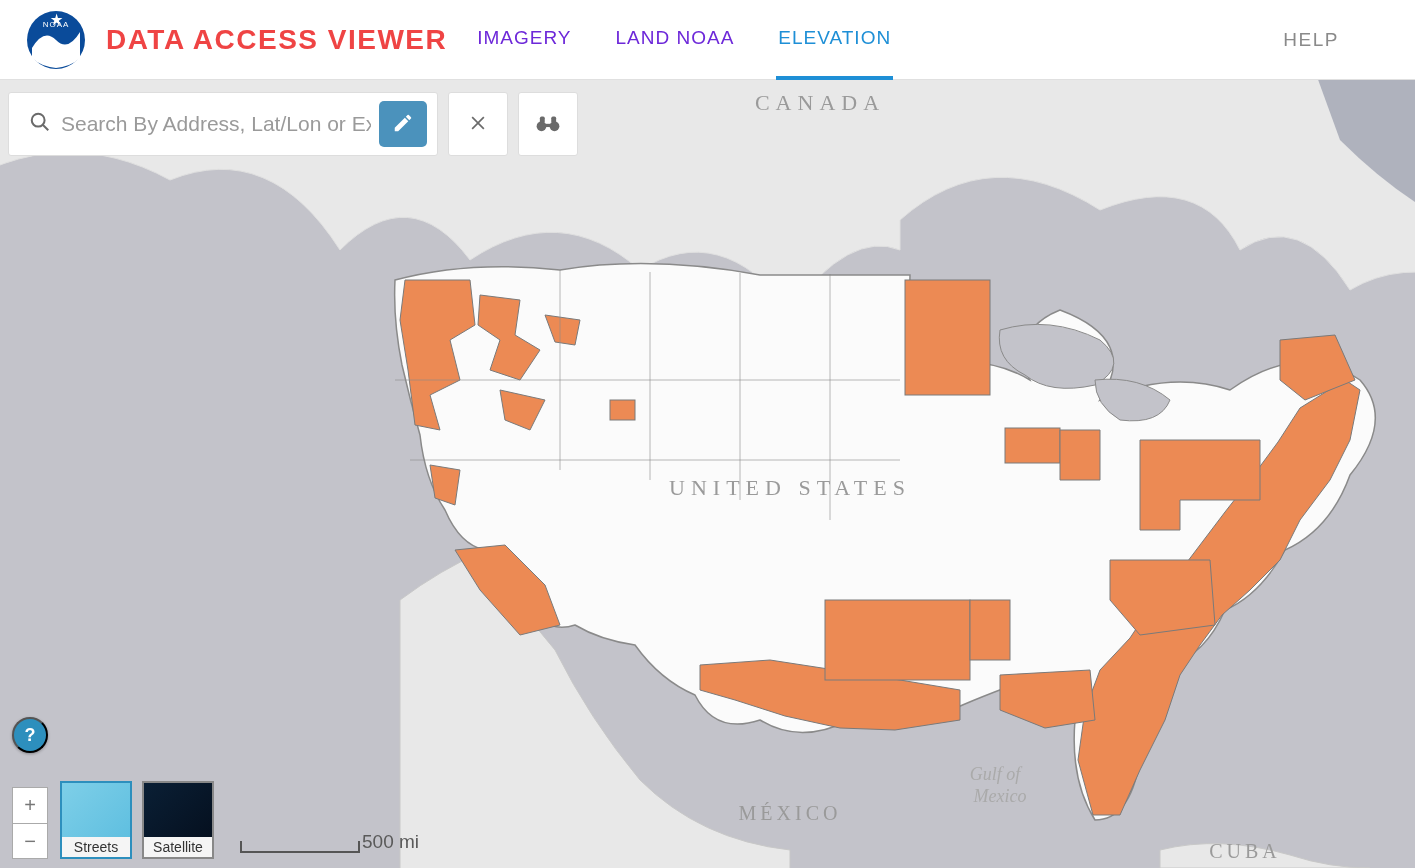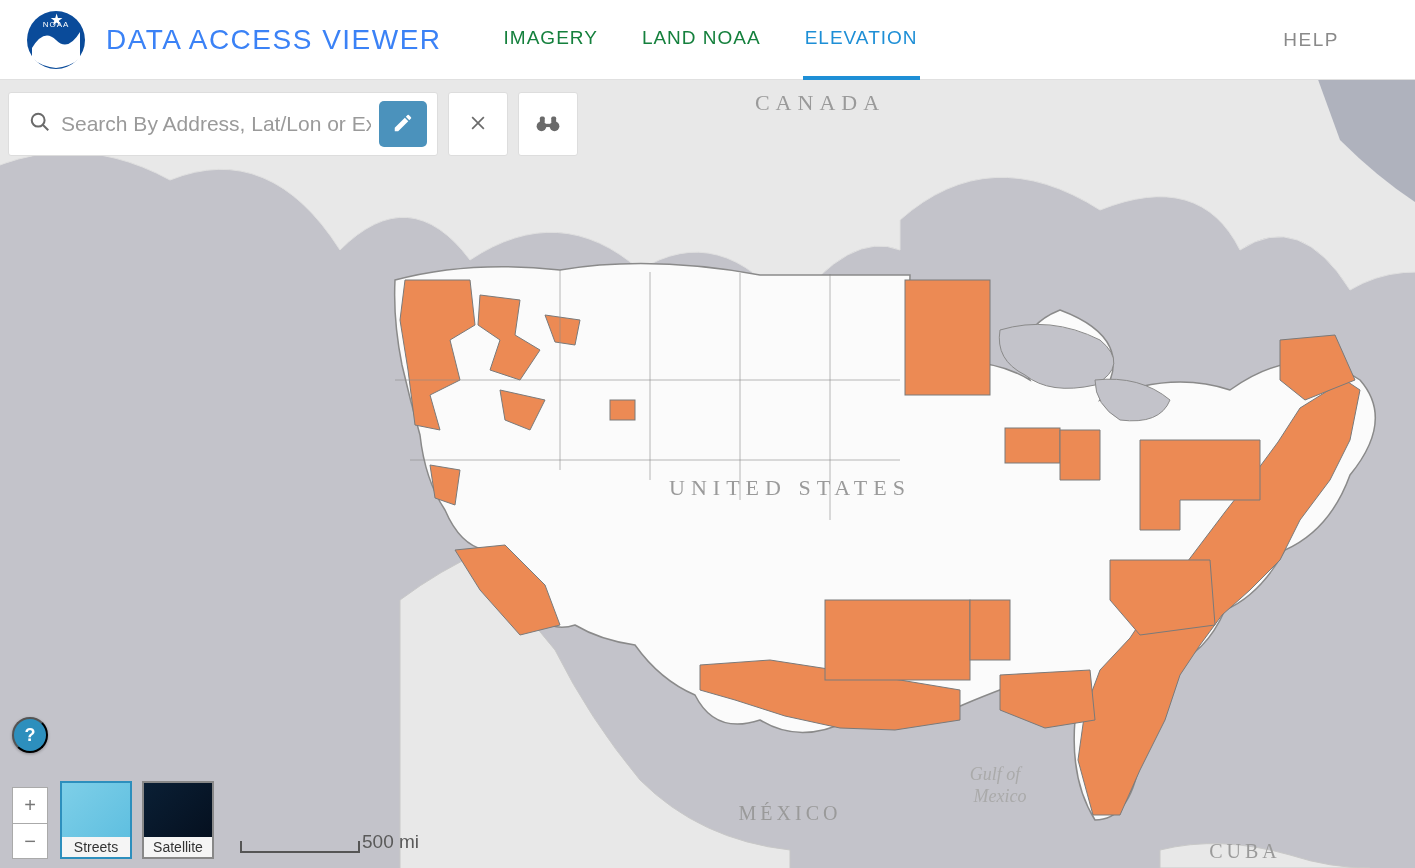--- a/index.html
+++ b/index.html
@@ -1,22 +1,22 @@
 <!DOCTYPE html>
 <html><head>
   <meta charset="utf-8">
   <style>
     * { margin: 0; padding: 0; box-sizing: border-box; }
     body { font-family: -apple-system, BlinkMacSystemFont, 'Segoe UI', Helvetica, Arial, sans-serif; overflow: hidden; width: 1415px; height: 868px; position: relative; }
     
     .header { height: 80px; background: #fff; border-bottom: 1px solid #e0e0e0; display: flex; align-items: center; padding: 0 26px; position: relative; z-index: 10; }
     .logo { width: 60px; height: 60px; margin-right: 20px; flex-shrink: 0; }
-    .app-title { color: #3b82f6; font-size: 28px; font-weight: 400; letter-spacing: 1.5px; margin-right: 60px; }
+    .app-title { color: #ef4444; font-size: 28px; font-weight: 700; letter-spacing: 1.5px; margin-right: 28px; }
     .nav-tabs { display: flex; align-items: stretch; height: 80px; gap: 40px; }
-    .nav-tab { display: flex; align-items: center; color: #15803d; font-size: 19px; font-weight: 400; letter-spacing: 1px; cursor: pointer; border-bottom: 4px solid transparent; padding: 0 2px; }
+    .nav-tab { display: flex; align-items: center; color: #6d28d9; font-size: 19px; font-weight: 400; letter-spacing: 1px; cursor: pointer; border-bottom: 4px solid transparent; padding: 0 2px; }
     .nav-tab.active { color: #1e8fd6; border-bottom-color: #1e8fd6; }
     .nav-help { margin-left: auto; color: #8a8a8a; font-size: 19px; font-weight: 400; letter-spacing: 1.5px; cursor: pointer; padding-right: 50px; }
     
     .map-container { position: absolute; top: 80px; left: 0; right: 0; bottom: 0; background: #c3c3ca; overflow: hidden; }
     .map-svg { width: 100%; height: 100%; display: block; }
     
     .search-bar { position: absolute; top: 92px; left: 8px; display: flex; gap: 10px; z-index: 20; }
     .search-box { background: #fff; border: 1px solid #ddd; border-radius: 3px; display: flex; align-items: center; height: 64px; padding: 0 10px; }
     .search-icon-wrap { padding: 0 10px; color: #6a6a6a; }
     .search-input { border: none; outline: none; font-size: 21px; color: #888; width: 310px; font-family: inherit; }

